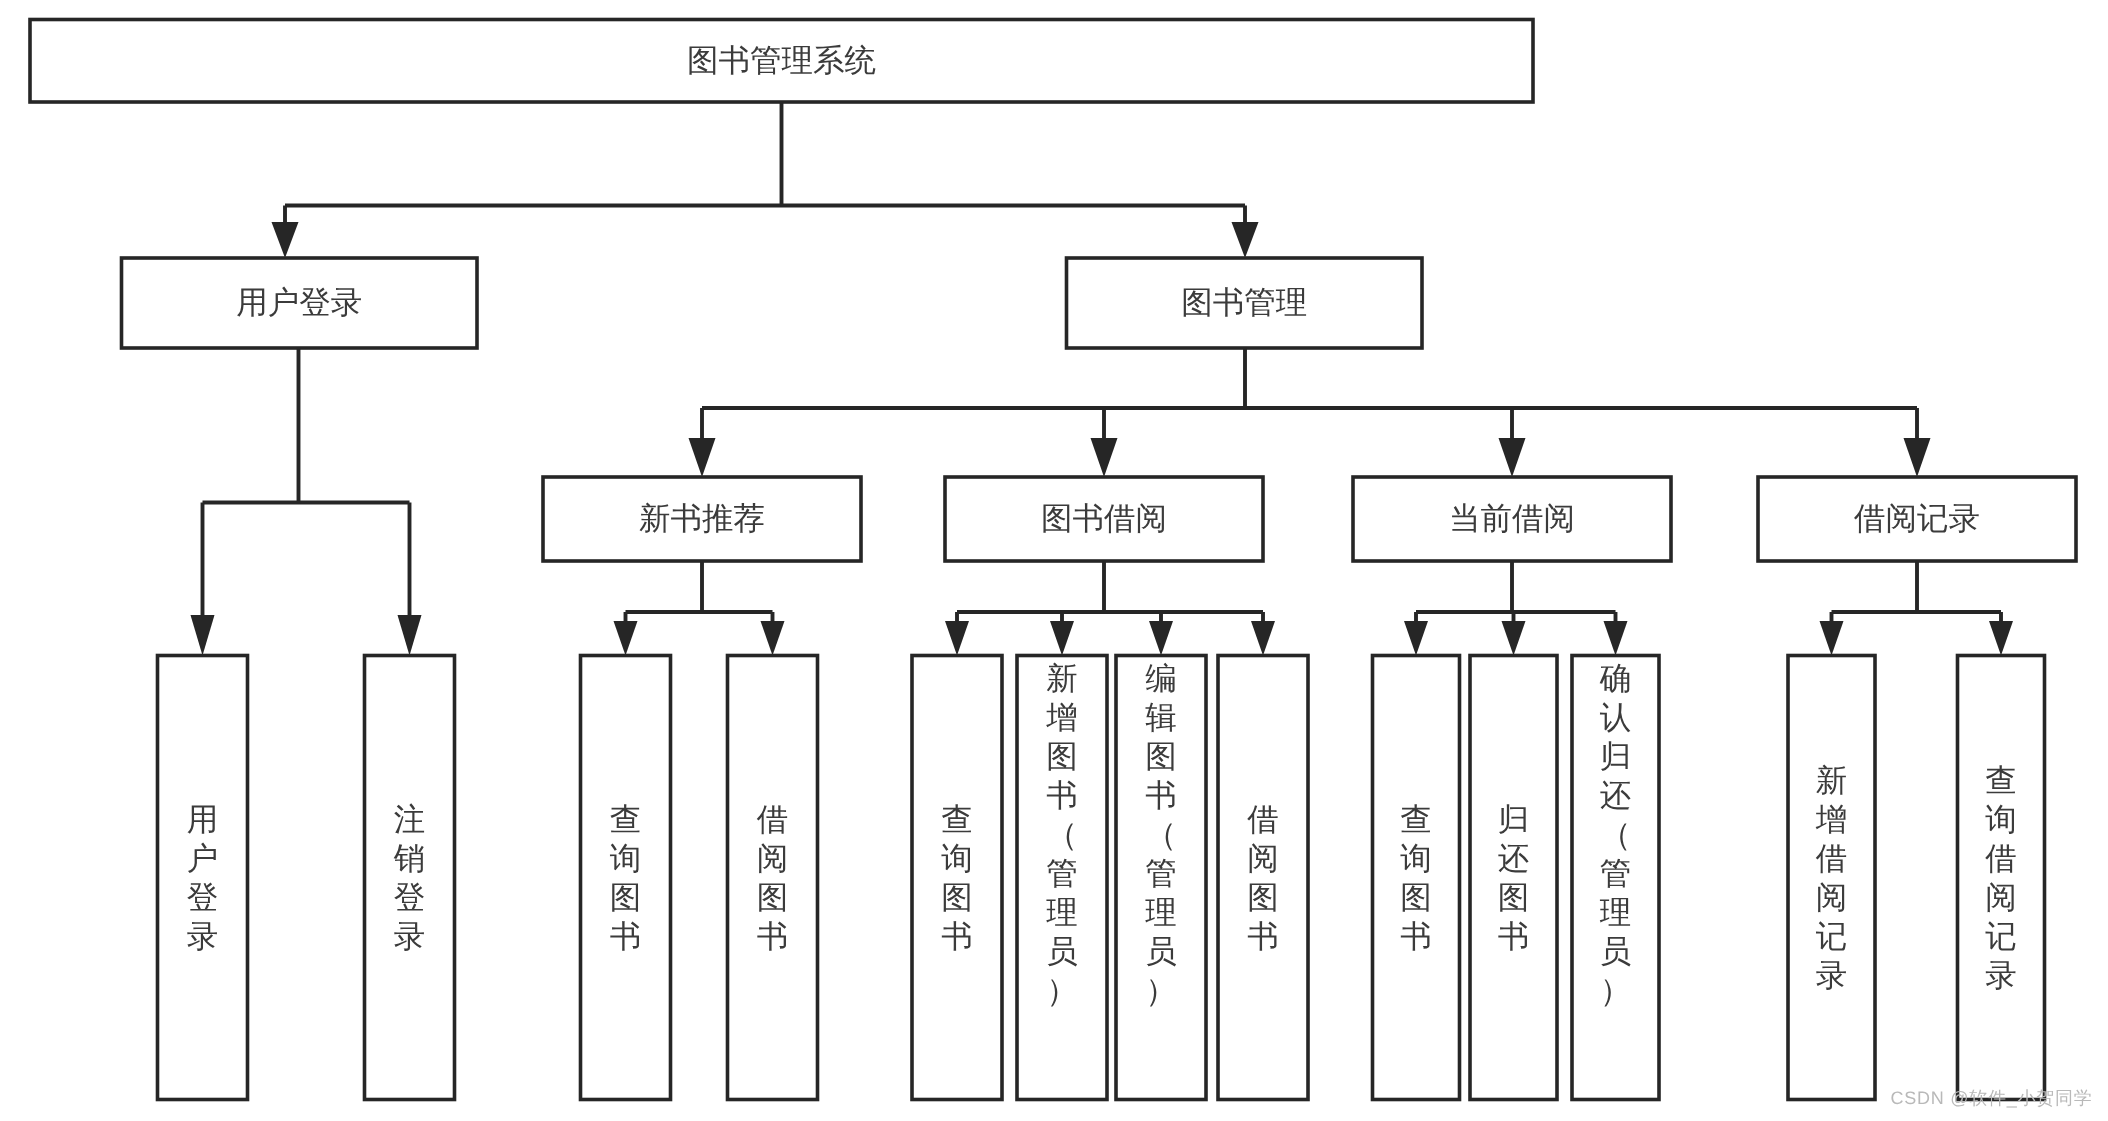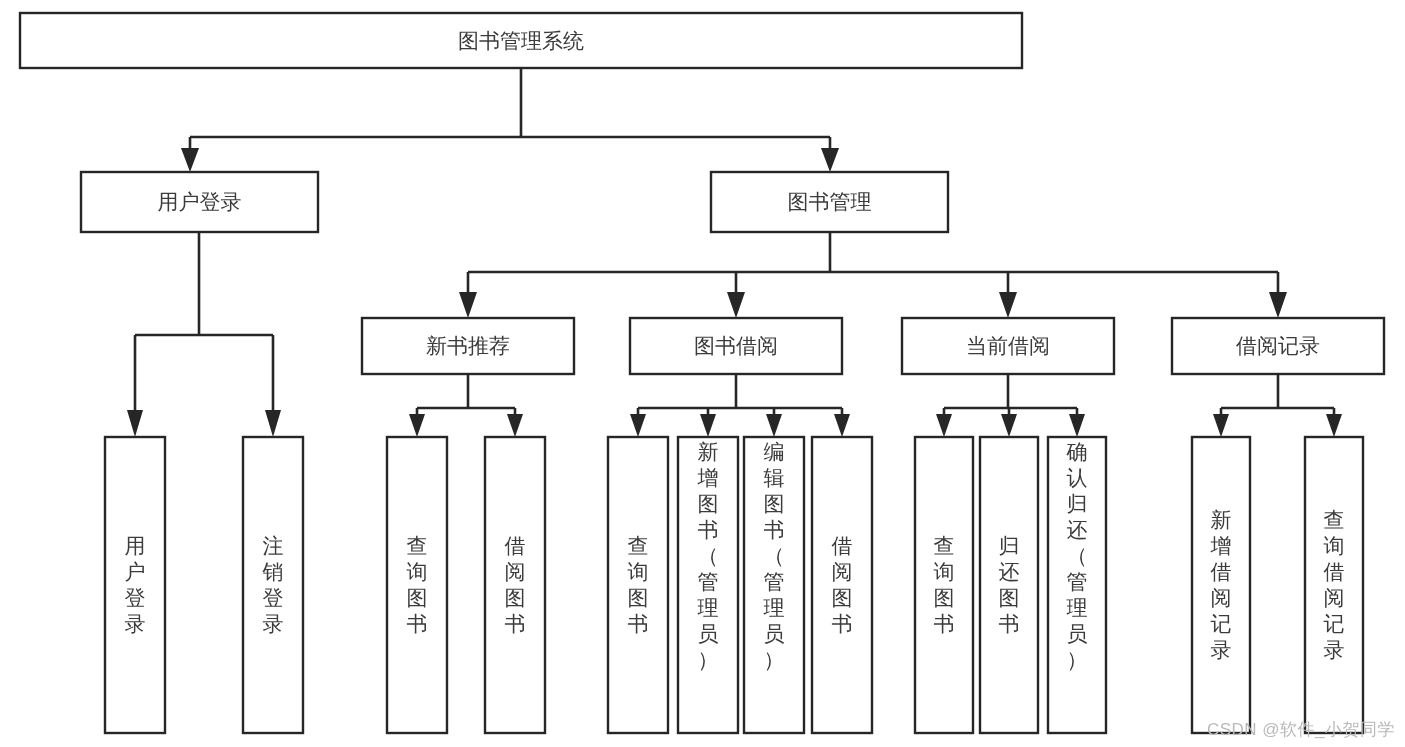--- a/index.html
+++ b/index.html
@@ -52,21 +52,21 @@
     font-family: "Liberation Sans", "DejaVu Sans", sans-serif;
     fill: #3b3b3b;
     font-size: 21px;
     text-anchor: middle;
   }
   .watermark {
     position: absolute;
     right: 10px;
     bottom: 6px;
     font-family: "Liberation Sans", "DejaVu Sans", sans-serif;
-    font-size: 17px;
+    font-size: 12px;
     color: #b9b9b9;
     white-space: nowrap;
     letter-spacing: 0.5px;
   }
 </style>
 </head>
 <body>
 
 <div id="diagram-root">
   <svg class="diagram" viewBox="0 0 1405 747" xmlns="http://www.w3.org/2000/svg">

